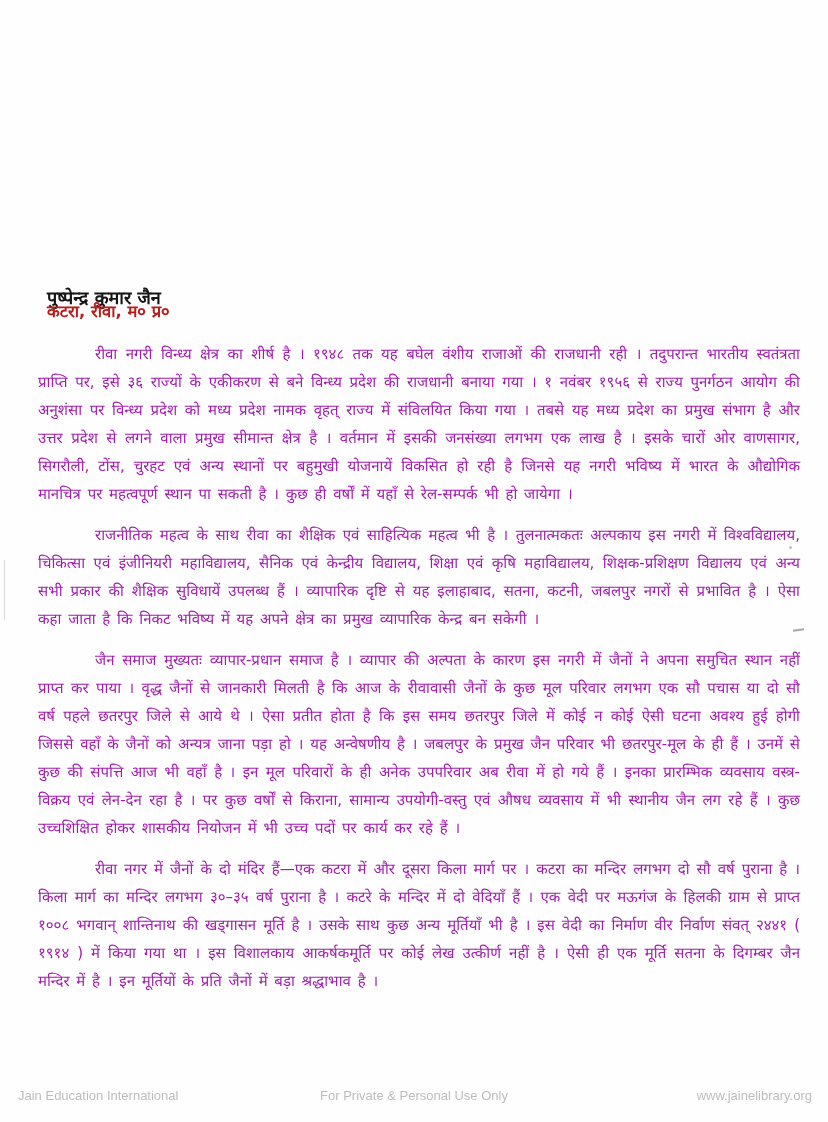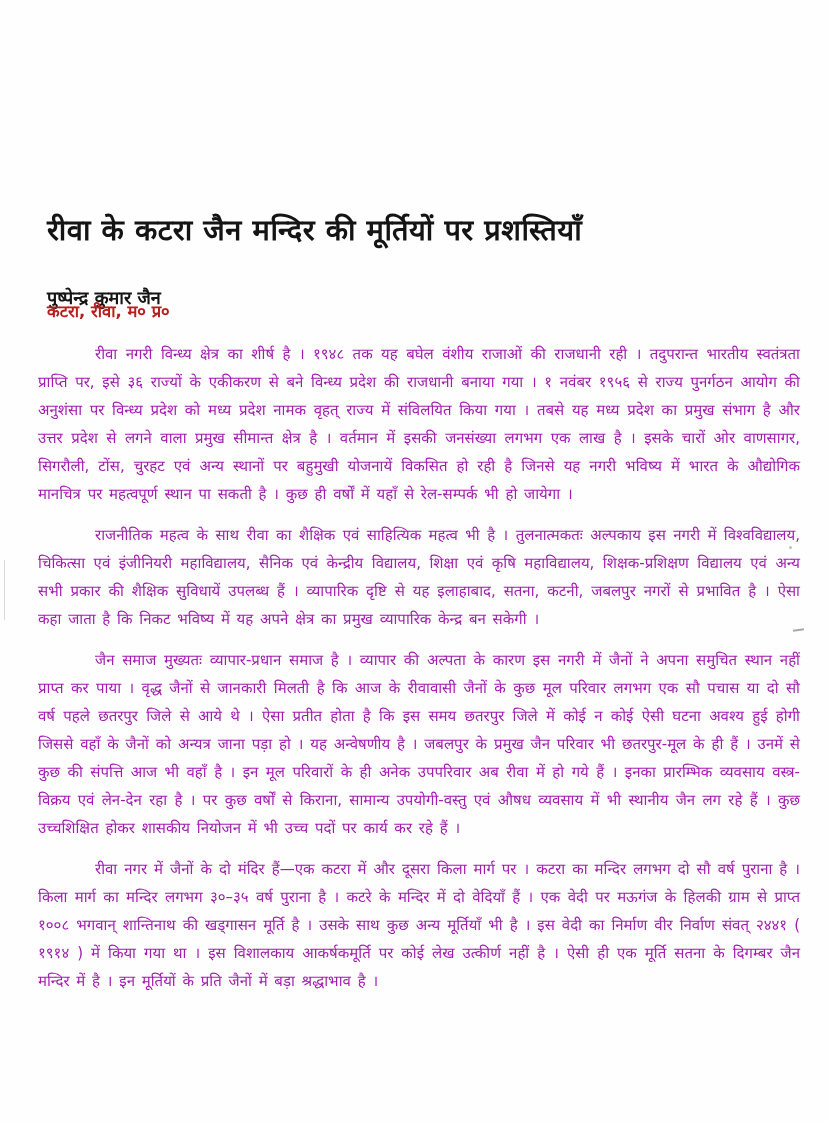--- a/index.html
+++ b/index.html
@@ -94,31 +94,35 @@
     width: 1px;
     height: 60px;
     background: #d9d9d9;
   }
 </style>
 </head>
 <body>
 
 <div class="page">
 
-  <h1 class="article-title">रीवा के कटरा जैन मन्दिर की मूर्तियों पर प्रशस्तियाँ</h1>
 
   <div class="author-name">पुष्पेन्द्र कुमार जैन</div>
 
   <div class="author-location">कटरा, रीवा, म० प्र०</div>
 
   <div class="article-body">
     <p class="body-para">रीवा नगरी विन्ध्य क्षेत्र का शीर्ष है ।  १९४८ तक यह बघेल वंशीय  राजाओं की  राजधानी रही ।  तदुपरान्त भारतीय स्वतंत्रता प्राप्ति पर, इसे ३६ राज्यों के  एकीकरण से  बने विन्ध्य प्रदेश की राजधानी बनाया गया ।  १ नवंबर १९५६ से  राज्य पुनर्गठन आयोग की  अनुशंसा पर विन्ध्य प्रदेश को मध्य प्रदेश नामक वृहत् राज्य में  संविलयित किया गया । तबसे यह मध्य प्रदेश का प्रमुख संभाग है  और उत्तर प्रदेश से  लगने वाला प्रमुख  सीमान्त क्षेत्र है ।  वर्तमान में इसकी जनसंख्या लगभग एक  लाख है ।  इसके चारों ओर  वाणसागर,  सिगरौली, टोंस,  चुरहट एवं  अन्य  स्थानों पर बहुमुखी योजनायें विकसित हो रही है  जिनसे यह  नगरी भविष्य में  भारत के  औद्योगिक मानचित्र पर महत्वपूर्ण स्थान पा सकती है । कुछ ही वर्षों में यहाँ से रेल-सम्पर्क भी हो जायेगा ।</p>
     <p class="body-para">राजनीतिक महत्व के साथ रीवा का शैक्षिक एवं साहित्यिक महत्व भी है ।  तुलनात्मकतः अल्पकाय इस नगरी में विश्वविद्यालय,  चिकित्सा एवं इंजीनियरी महाविद्यालय,  सैनिक एवं केन्द्रीय विद्यालय, शिक्षा एवं कृषि महाविद्यालय, शिक्षक-प्रशिक्षण  विद्यालय एवं  अन्य सभी प्रकार की शैक्षिक सुविधायें उपलब्ध हैं ।  व्यापारिक दृष्टि से यह इलाहाबाद, सतना, कटनी,  जबलपुर नगरों से प्रभावित है ।  ऐसा कहा  जाता  है  कि निकट  भविष्य में यह अपने क्षेत्र का प्रमुख व्यापारिक केन्द्र बन सकेगी ।</p>
     <p class="body-para">जैन समाज मुख्यतः व्यापार-प्रधान समाज है ।  व्यापार की  अल्पता के  कारण इस  नगरी में  जैनों ने  अपना समुचित स्थान नहीं  प्राप्त कर पाया ।  वृद्ध  जैनों से  जानकारी  मिलती है कि आज के  रीवावासी जैनों के  कुछ मूल परिवार लगभग  एक सौ पचास या दो सौ वर्ष पहले  छतरपुर जिले से  आये थे ।  ऐसा  प्रतीत होता है कि इस समय छतरपुर जिले में  कोई न कोई  ऐसी  घटना  अवश्य हुई  होगी जिससे वहाँ के  जैनों को  अन्यत्र जाना पड़ा हो ।  यह अन्वेषणीय है । जबलपुर के प्रमुख जैन परिवार भी छतरपुर-मूल के ही हैं ।  उनमें से कुछ की  संपत्ति आज भी वहाँ है ।  इन  मूल  परिवारों के  ही  अनेक उपपरिवार अब  रीवा में हो गये हैं ।  इनका प्रारम्भिक  व्यवसाय  वस्त्र-विक्रय एवं लेन-देन रहा है ।  पर कुछ वर्षों से  किराना,  सामान्य उपयोगी-वस्तु  एवं  औषध व्यवसाय में भी स्थानीय जैन लग रहे हैं ।  कुछ उच्चशिक्षित होकर शासकीय नियोजन में भी उच्च पदों पर कार्य कर रहे हैं ।</p>
     <p class="body-para">रीवा नगर में जैनों के  दो मंदिर हैं—एक कटरा में और दूसरा किला मार्ग पर ।  कटरा का  मन्दिर लगभग दो सौ वर्ष पुराना है ।  किला मार्ग का  मन्दिर लगभग ३०–३५ वर्ष पुराना है । कटरे  के  मन्दिर में दो  वेदियाँ हैं । एक वेदी पर मऊगंज के  हिलकी ग्राम से  प्राप्त १००८ भगवान्  शान्तिनाथ की  खड्गासन मूर्ति है ।  उसके साथ  कुछ अन्य मूर्तियाँ भी है ।  इस  वेदी का  निर्माण वीर  निर्वाण  संवत् २४४१ ( १९१४ ) में  किया गया था ।  इस विशालकाय आकर्षकमूर्ति पर कोई लेख उत्कीर्ण नहीं है ।  ऐसी ही एक मूर्ति सतना के  दिगम्बर जैन मन्दिर में है ।  इन मूर्तियों के प्रति जैनों में बड़ा श्रद्धाभाव है ।</p>
   </div>
 
   <div class="artifact-dash"></div>
   <div class="artifact-dot"></div>
   <div class="artifact-edge"></div>
 
+  <div class="footer">
+    <span class="footer-left">Jain Education International</span>
+    <span class="footer-center">For Private &amp; Personal Use Only</span>
+    <span class="footer-right">www.jainelibrary.org</span>
+  </div>
 
 </div>
 
 </body></html>

